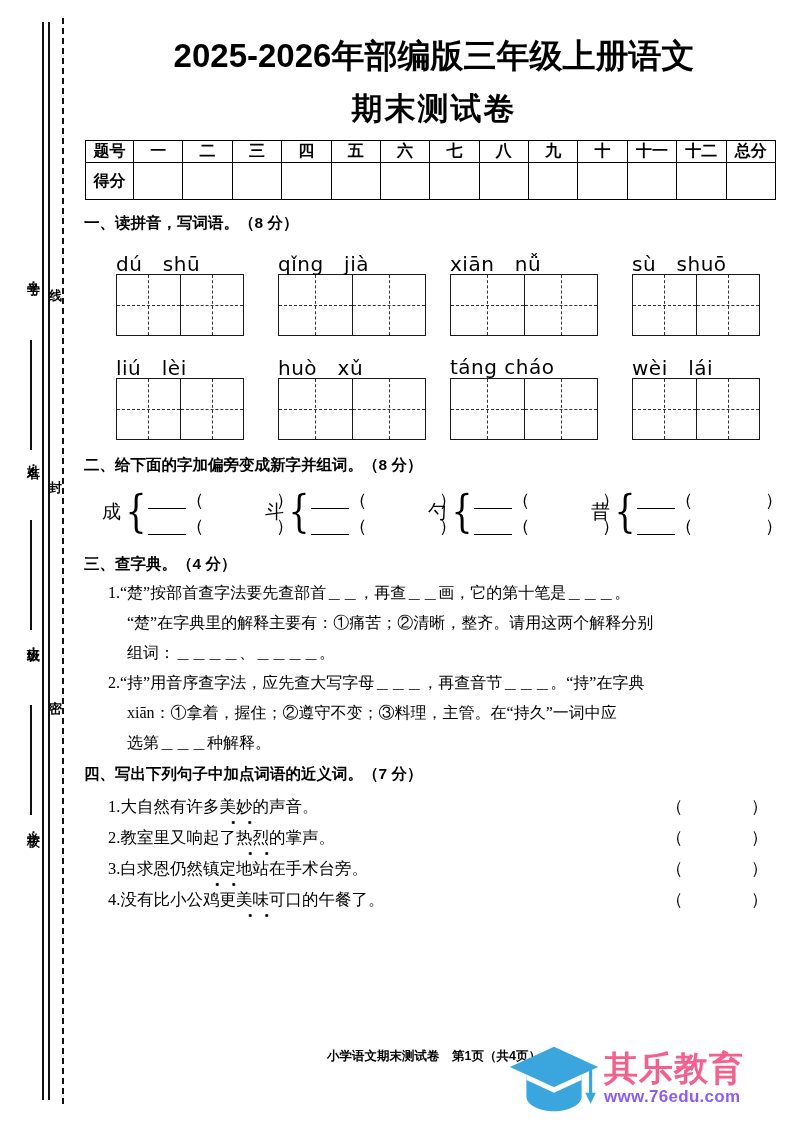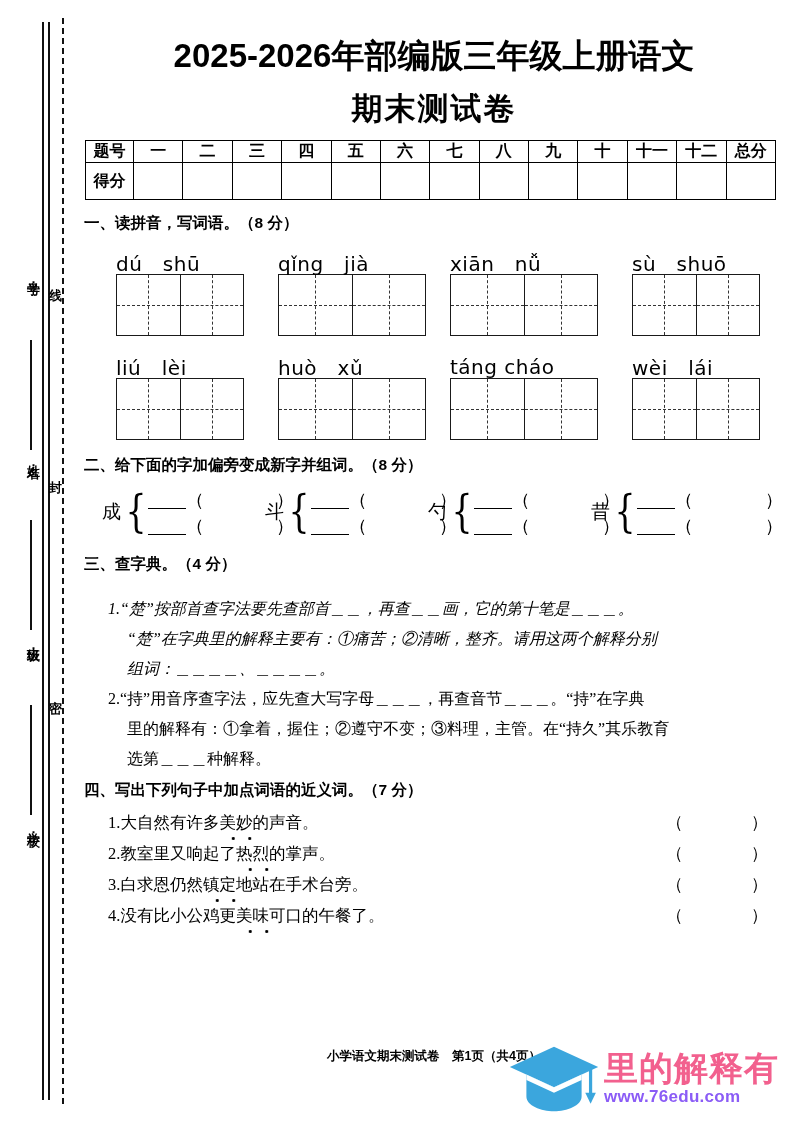--- a/index.html
+++ b/index.html
@@ -437,29 +437,29 @@
           <span class="rad-line">
             <span class="rad-blank"></span>
             <span class="rad-paren">（　　　　）</span>
           </span>
         </span>
       </div>
     </div>
 
     <div class="sec-head" style="margin-top:16px;">三、查字典。（4 分）</div>
 
-    <div class="q-body" style="margin-top:19px;font-style:italic;">
+    <div class="q-body" style="margin-top:3px;">
       <div class="q-line">1.“楚”按部首查字法要先查部首＿＿，再查＿＿画，它的第十笔是＿＿＿。</div>
       <div class="q-line indent2">“楚”在字典里的解释主要有：①痛苦；②清晰，整齐。请用这两个解释分别</div>
       <div class="q-line indent2">组词：＿＿＿＿、＿＿＿＿。</div>
     </div>
 
     <div class="q-body">
       <div class="q-line">2.“持”用音序查字法，应先查大写字母＿＿＿，再查音节＿＿＿。“持”在字典</div>
-      <div class="q-line indent2">里的解释有：①拿着，握住；②遵守不变；③料理，主管。在“持久”其乐教育</div>
+      <div class="q-line indent2">xiān：①拿着，握住；②遵守不变；③料理，主管。在“持久”一词中应</div>
       <div class="q-line indent2">选第＿＿＿种解释。</div>
     </div>
 
     <div class="sec-head" style="margin-top:6px;">四、写出下列句子中加点词语的近义词。（7 分）</div>
 
     <div class="sent-list">
       <div class="sent-row">
         <span class="sent-text"><span>1.</span><span>大自然有许多</span><span class="dotted">美妙</span><span>的声音。</span></span>
         <span class="sent-paren">（　　　　）</span>
       </div>
@@ -485,18 +485,18 @@
     <div class="cap-wrap">
       <svg viewBox="0 0 100 78" width="92" height="72" aria-hidden="true">
         <polygon points="50,4 98,26 50,48 2,26" fill="#3BA6DD"></polygon>
         <path d="M20,34 L20,58 C20,68 36,74 50,74 C64,74 80,68 80,58 L80,34 L50,48 Z" fill="#3BA6DD"></path>
         <path d="M20,34 L50,48 L80,34 L80,40 L50,54 L20,40 Z" fill="#ffffff"></path>
         <rect x="88" y="26" width="3.5" height="30" fill="#3BA6DD"></rect>
         <polygon points="84,54 95.5,54 89.8,66" fill="#3BA6DD"></polygon>
       </svg>
     </div>
     <div class="logo-text">
-      <div class="logo-brand" style="color:#F2608E;">里的解释有</div>
+      <div class="logo-brand" style="color:#F2608E;">其乐教育</div>
       <div class="logo-url" style="color:#8b5cf6;">www.76edu.com</div>
     </div>
   </div>
 
 </div>
 
 </body></html>

